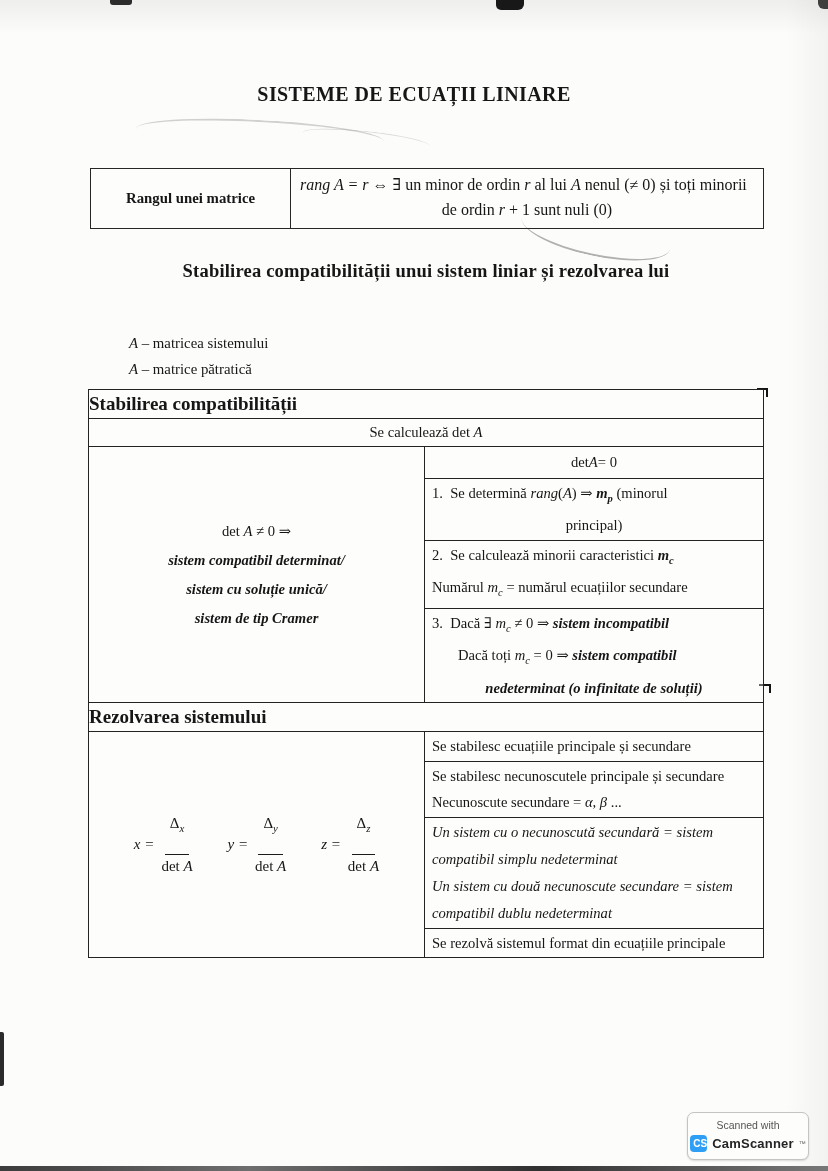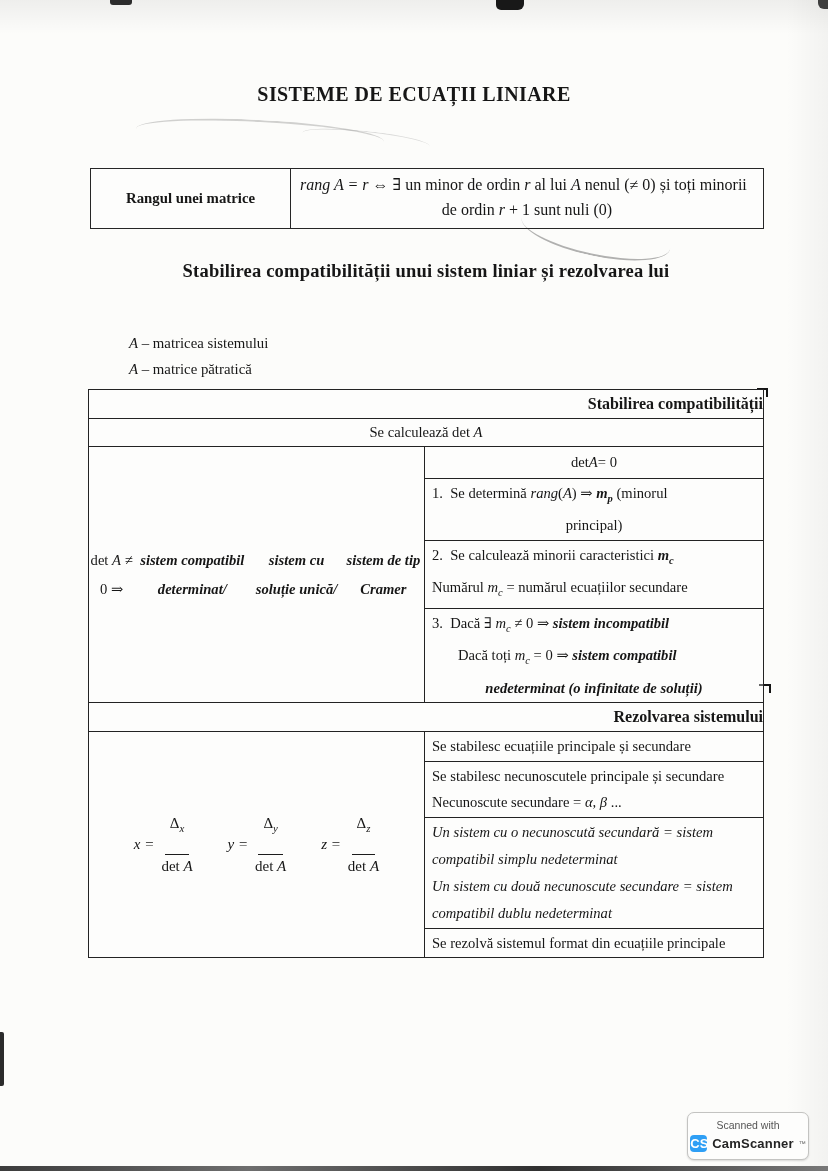--- a/index.html
+++ b/index.html
@@ -50,26 +50,26 @@
     font-weight:700;font-size:14.8px;
   }
   .rank-right{flex:1;padding:4px 9px 6px;font-size:16px;line-height:24.5px;}
   .rank-line2{text-align:center;}
 
   
   .main-table{
     position:absolute;left:88px;top:389px;width:674px;
     border:1.5px solid #232323;font-size:14.6px;background:rgba(255,255,255,.35);
   }
-  .mt-header{line-height:28px;font-weight:700;font-size:16px;text-align:right;border-bottom:1.3px solid #232323;}
+  .mt-header{line-height:28px;font-weight:700;font-size:19px;text-align:left;border-bottom:1.3px solid #232323;}
   .mt-subheader{line-height:27px;text-align:center;border-bottom:1.3px solid #232323;}
   .mt-split{display:flex;border-bottom:1.3px solid #232323;}
   .mt-split-last{border-bottom:none;}
   .mt-left{width:336px;border-right:1.3px solid #232323;box-sizing:border-box;}
-  .mt-left.compat{display:flex;flex-direction:row;justify-content:center;align-items:center;text-align:center;line-height:29px;}
+  .mt-left.compat{display:flex;flex-direction:column;justify-content:center;align-items:center;text-align:center;line-height:29px;}
   .mt-right{flex:1;display:flex;flex-direction:column;}
   .rcell{border-bottom:1.3px solid #232323;padding:1px 7px;}
   .rcell:last-child{border-bottom:none;}
   .rl{line-height:26.5px;}
   .rc-det{display:flex;align-items:center;justify-content:center;height:31px;padding:0;}
   .rc-centertext{text-align:center;}
   .rc-indent{padding-left:26px;}
   .r3 .rl{line-height:27px;}
 
   
@@ -90,21 +90,21 @@
   .cam-badge{
     position:absolute;left:687px;top:1112px;width:120px;
     border:1px solid #c3c3c1;border-radius:7px;background:#fdfdfc;
     padding:6px 0 7px;text-align:center;
     box-shadow:0 1px 2px rgba(0,0,0,.14);
     font-family:"Liberation Sans","DejaVu Sans",sans-serif;
   }
   .cb-line1{font-size:10.5px;color:#555;margin-bottom:4px;}
   .cb-line2{display:flex;align-items:center;justify-content:center;gap:5px;}
   .cb-logo{display:inline-block;width:17px;height:17px;border-radius:4px;color:#fff;
-    font-size:13px;font-weight:700;line-height:17px;text-align:left;}
+    font-size:10px;font-weight:700;line-height:17px;text-align:right;}
   .cb-name{font-size:13px;font-weight:700;color:#242424;letter-spacing:.2px;}
   .cb-tm{font-size:7px;color:#666;vertical-align:top;}
 </style>
 </head>
 <body>
 
 <div class="page">
 
   <div class="art art-top-shade"></div>
   <div class="art art-right-band"></div>

